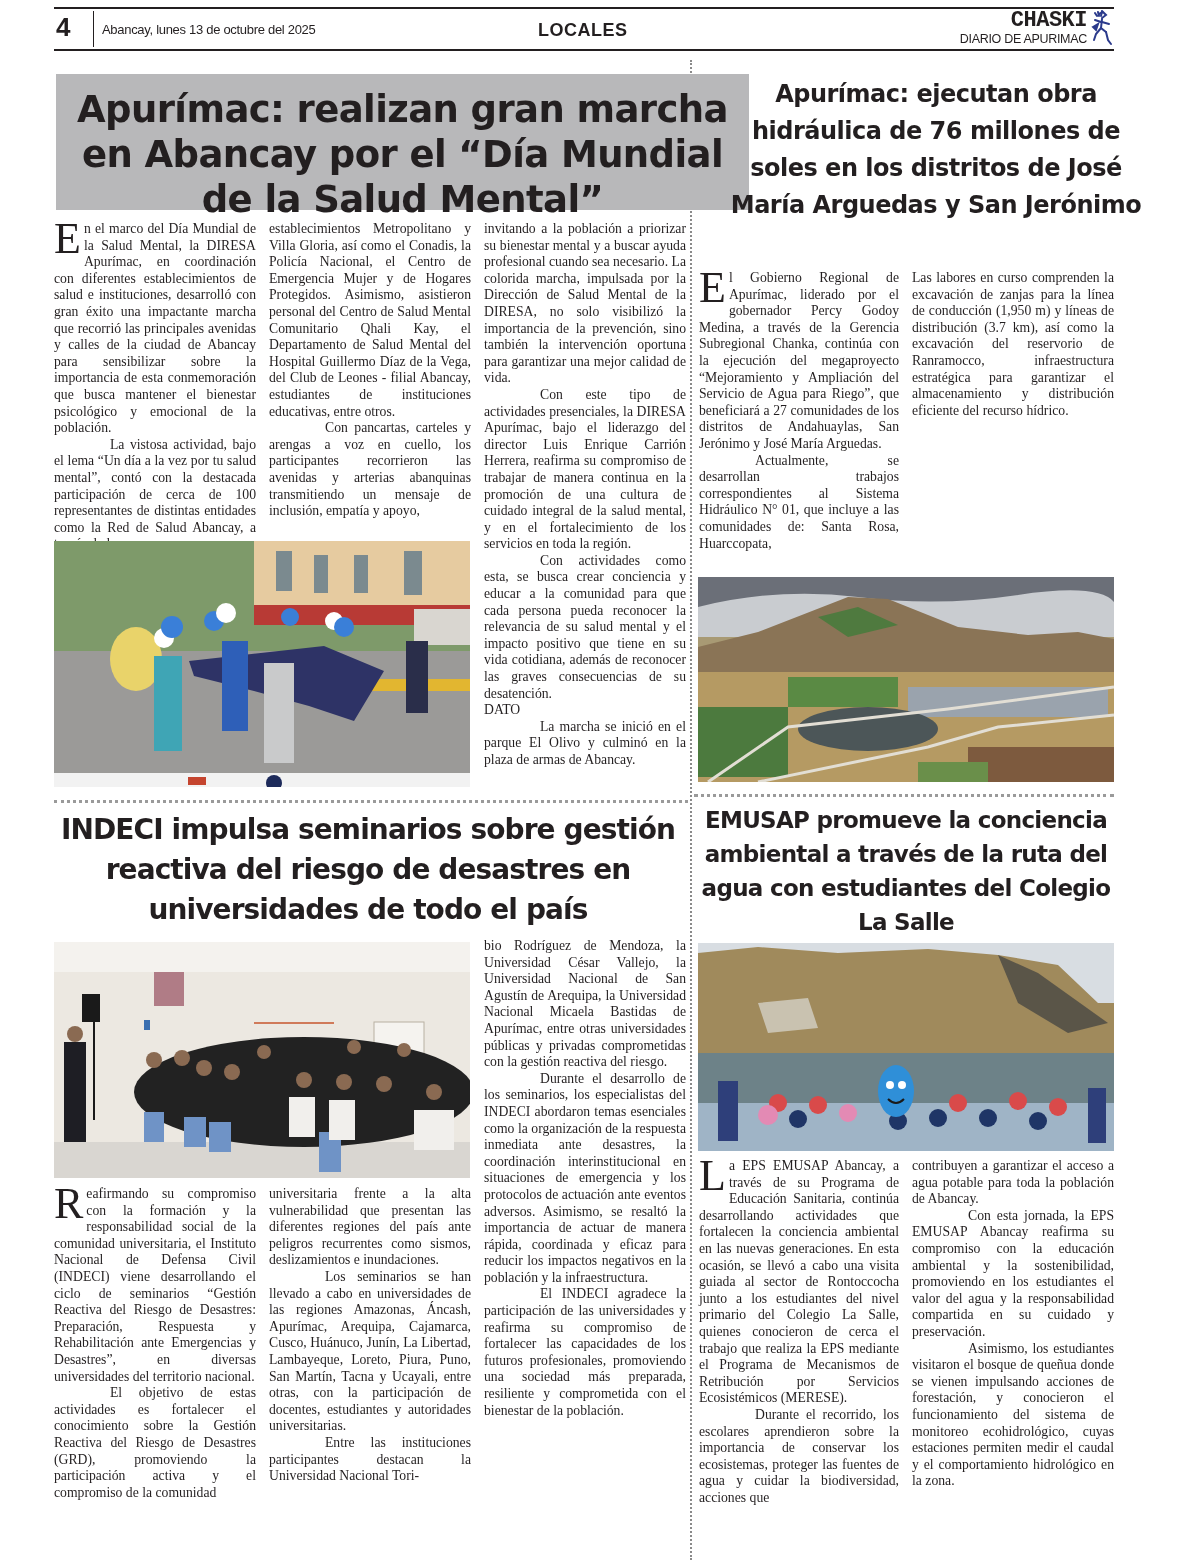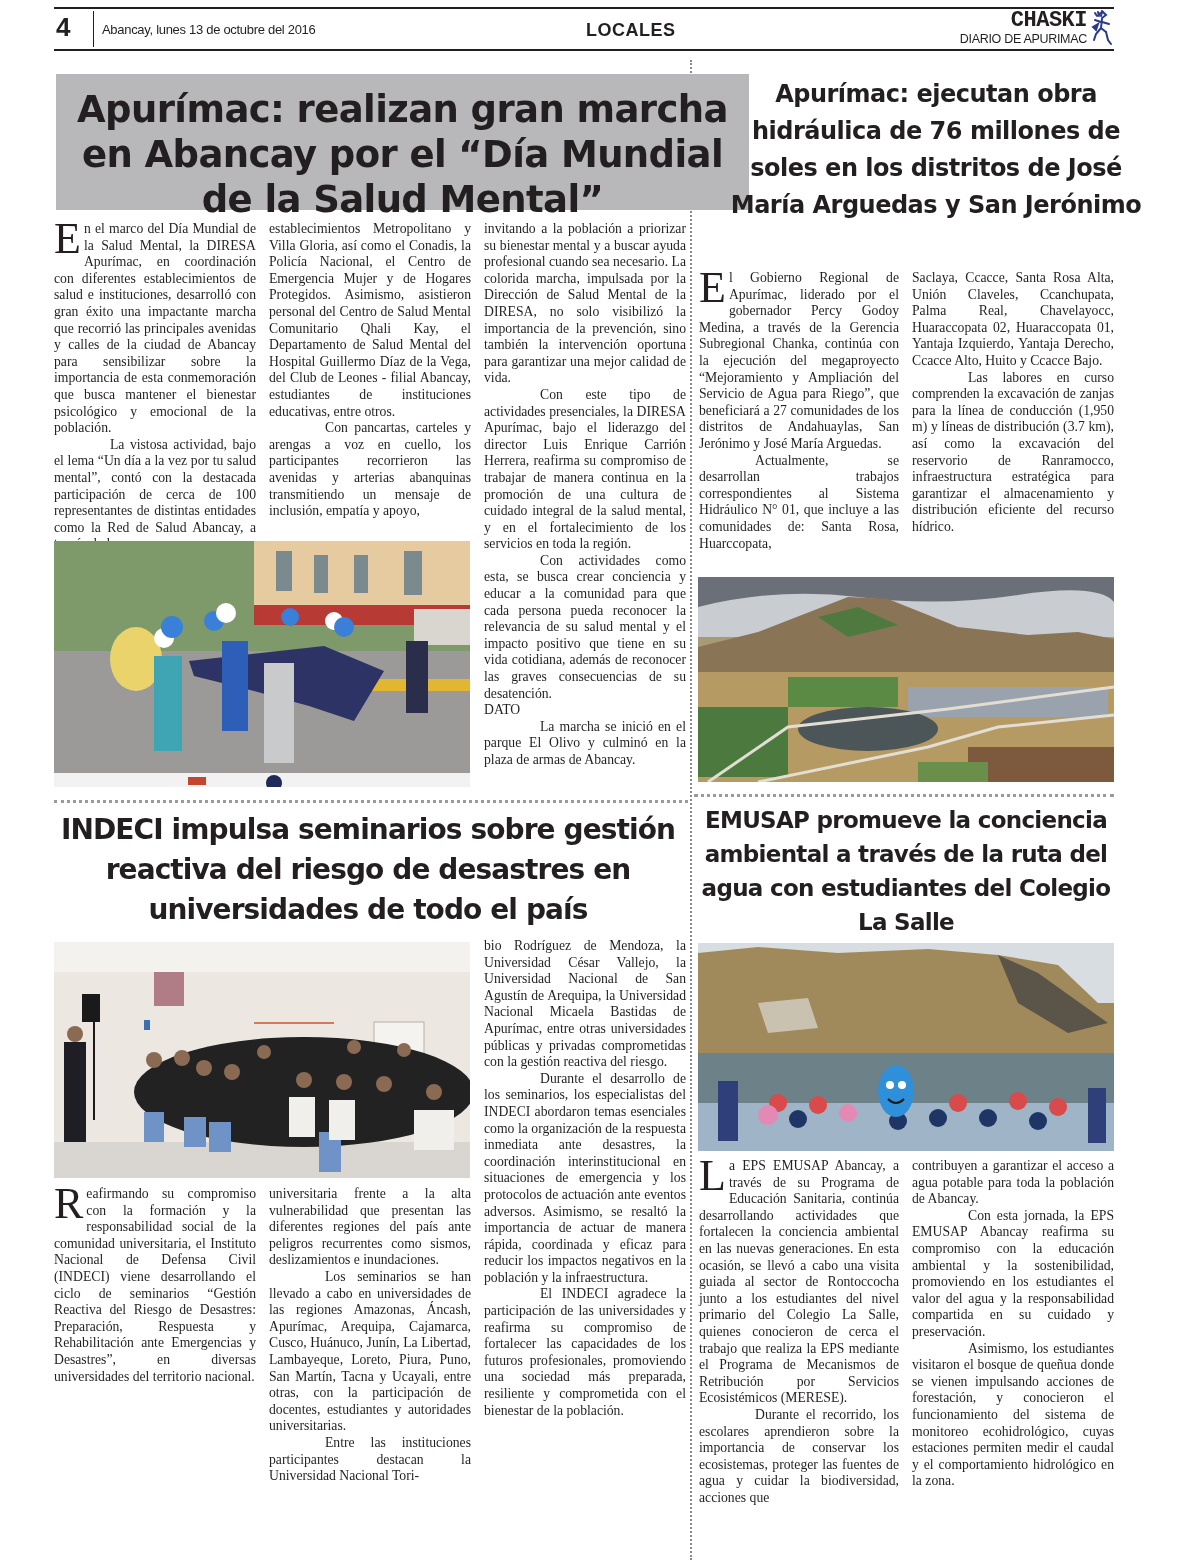--- a/index.html
+++ b/index.html
@@ -4,21 +4,21 @@
 <style>
   * { box-sizing: border-box; margin: 0; padding: 0; }
   html, body { width: 1200px; height: 1562px; background: #ffffff; overflow: hidden; }
   body { position: relative; font-family: "Liberation Serif", "DejaVu Serif", serif; color: #231f20; }
 
   
   .hdr-rule { position: absolute; left: 54px; width: 1060px; background: #231f20; }
   .hdr-page { position: absolute; left: 56px; top: 12px; font: bold 26px "Liberation Sans", sans-serif; }
   .hdr-vsep { position: absolute; left: 93px; top: 11px; width: 1px; height: 36px; background: #231f20; }
   .hdr-date { position: absolute; left: 102px; top: 22px; font: 13px "Liberation Sans", sans-serif; letter-spacing: -0.3px; }
-  .hdr-section { position: absolute; left: 538px; top: 20px; font: bold 18px "Liberation Sans", sans-serif; letter-spacing: 0.5px; margin-left: 48px; }
+  .hdr-section { position: absolute; left: 538px; top: 20px; font: bold 18px "Liberation Sans", sans-serif; letter-spacing: 0.5px; }
   .hdr-brand { position: absolute; right: 113px; top: 10px; text-align: right; font-family: "Liberation Sans", sans-serif; }
   .hdr-brand .name { font-weight: bold; font-size: 22px; line-height: 22px; letter-spacing: -0.5px; font-family: Liberation Mono, monospace; }
   .hdr-brand .sub { font-size: 12.5px; line-height: 14px; letter-spacing: -0.3px; }
   .hdr-logo { position: absolute; left: 1090px; top: 10px; width: 24px; height: 38px; }
 
   
   .vdiv { position: absolute; left: 690px; width: 0; border-left: 2px dotted #8a8a8a; }
   .hdiv { position: absolute; height: 0; border-top: 3px dotted #9a9a9a; }
 
   
@@ -38,21 +38,21 @@
   
   .photo { position: absolute; overflow: hidden; }
   .photo svg { display: block; width: 100%; height: 100%; }
 </style>
 </head>
 <body>
 
 <div class="hdr-rule" style="top:7px;height:2px;"></div>
 <div class="hdr-page">4</div>
 <div class="hdr-vsep"></div>
-<div class="hdr-date">Abancay, lunes 13 de octubre del 2016</div>
+<div class="hdr-date">Abancay, lunes 13 de octubre del 2025</div>
 <div class="hdr-section">LOCALES</div>
 <div class="hdr-brand">
   <div class="name">CHASKI</div>
   <div class="sub">DIARIO DE APURIMAC</div>
 </div>
 <div class="hdr-logo">
   <svg viewBox="0 0 24 38" width="24" height="38">
     <g fill="none" stroke="#2b3a8c" stroke-width="2" stroke-linecap="round">
       <path d="M9 4 L13 2 L16 5 L12 8"></path>
       <path d="M7 6 L5 3 M9 6 L8 2 M11 6 L12 1"></path>
@@ -119,21 +119,20 @@
   </svg>
 </div>
 
 <h2 class="hl hl-2">Apurímac: ejecutan obra hidráulica de 76 millones de soles en los distritos de José María Arguedas y San Jerónimo</h2>
 
 <div class="col" style="left:699px;top:270px;width:200px;">
   <p class="noind"><span class="dropcap">E</span><span>l Gobierno Regional de Apurímac, liderado por el gobernador Percy Godoy Medina, a través de la Gerencia Subregional Chanka, continúa con la ejecución del megaproyecto “Mejoramiento y Ampliación del Servicio de Agua para Riego”, que beneficiará a 27 comunidades de los distritos de Andahuaylas, San Jerónimo y José María Arguedas.</span></p>
   <p>Actualmente, se desarrollan trabajos correspondientes al Sistema Hidráulico N° 01, que incluye a las comunidades de: Santa Rosa, Huarccopata,</p>
 </div>
 <div class="col" style="left:912px;top:270px;width:202px;">
-  <p class="noind">Saclaya, Ccacce, Santa Rosa Alta, Unión Claveles, Ccanchupata, Palma Real, Chavelayocc, Huaraccopata 02, Huaraccopata 01, Yantaja Izquierdo, Yantaja Derecho, Ccacce Alto, Huito y Ccacce Bajo.</p>
   <p>Las labores en curso comprenden la excavación de zanjas para la línea de conducción (1,950 m) y líneas de distribución (3.7 km), así como la excavación del reservorio de Ranramocco, infraestructura estratégica para garantizar el almacenamiento y distribución eficiente del recurso hídrico.</p>
 </div>
 
 <div class="photo" style="left:698px;top:577px;width:416px;height:205px;">
   <svg viewBox="0 0 416 205" preserveAspectRatio="none">
     <rect width="416" height="205" fill="#a89a74"></rect>
     <rect width="416" height="60" fill="#c9ccd0"></rect>
     <path d="M0 30 Q80 10 160 20 T320 18 T416 25 L416 0 L0 0 Z" fill="#6b6f78"></path>
     <polygon points="0,70 60,55 150,20 190,22 260,50 330,58 380,55 416,62 416,110 0,110" fill="#8a7456"></polygon>
     <polygon points="120,40 160,30 200,48 150,60" fill="#4f7a3f"></polygon>
@@ -189,20 +188,21 @@
     <g fill="#f1efec">
       <rect x="235" y="155" width="26" height="40"></rect>
         <rect x="275" y="158" width="26" height="40"></rect>
       <rect x="360" y="168" width="40" height="40"></rect>
     </g>
   </svg>
 </div>
 
 <div class="col" style="left:54px;top:1186px;width:202px;">
   <p class="noind"><span class="dropcap">R</span><span>eafirmando su compromiso con la formación y la responsabilidad social de la comunidad universitaria, el Instituto Nacional de Defensa Civil (INDECI) viene desarrollando el ciclo de seminarios “Gestión Reactiva del Riesgo de Desastres: Preparación, Respuesta y Rehabilitación ante Emergencias y Desastres”, en diversas universidades del territorio nacional.</span></p>
+  <p>El objetivo de estas actividades es fortalecer el conocimiento sobre la Gestión Reactiva del Riesgo de Desastres (GRD), promoviendo la participación activa y el compromiso de la comunidad</p>
 </div>
 <div class="col" style="left:269px;top:1186px;width:202px;">
   <p class="noind">universitaria frente a la alta vulnerabilidad que presentan las diferentes regiones del país ante peligros recurrentes como sismos, deslizamientos e inundaciones.</p>
   <p>Los seminarios se han llevado a cabo en universidades de las regiones Amazonas, Áncash, Apurímac, Arequipa, Cajamarca, Cusco, Huánuco, Junín, La Libertad, Lambayeque, Loreto, Piura, Puno, San Martín, Tacna y Ucayali, entre otras, con la participación de docentes, estudiantes y autoridades universitarias.</p>
   <p>Entre las instituciones participantes destacan la Universidad Nacional Tori-</p>
 </div>
 <div class="col" style="left:484px;top:938px;width:202px;">
   <p class="noind">bio Rodríguez de Mendoza, la Universidad César Vallejo, la Universidad Nacional de San Agustín de Arequipa, la Universidad Nacional Micaela Bastidas de Apurímac, entre otras universidades públicas y privadas comprometidas con la gestión reactiva del riesgo.</p>
   <p>Durante el desarrollo de los seminarios, los especialistas del INDECI abordaron temas esenciales como la organización de la respuesta inmediata ante desastres, la coordinación interinstitucional en situaciones de emergencia y los protocolos de actuación ante eventos adversos. Asimismo, se resaltó la importancia de actuar de manera rápida, coordinada y eficaz para reducir los impactos negativos en la población y la infraestructura.</p>
   <p>El INDECI agradece la participación de las universidades y reafirma su compromiso de fortalecer las capacidades de los futuros profesionales, promoviendo una sociedad más preparada, resiliente y comprometida con el bienestar de la población.</p>

